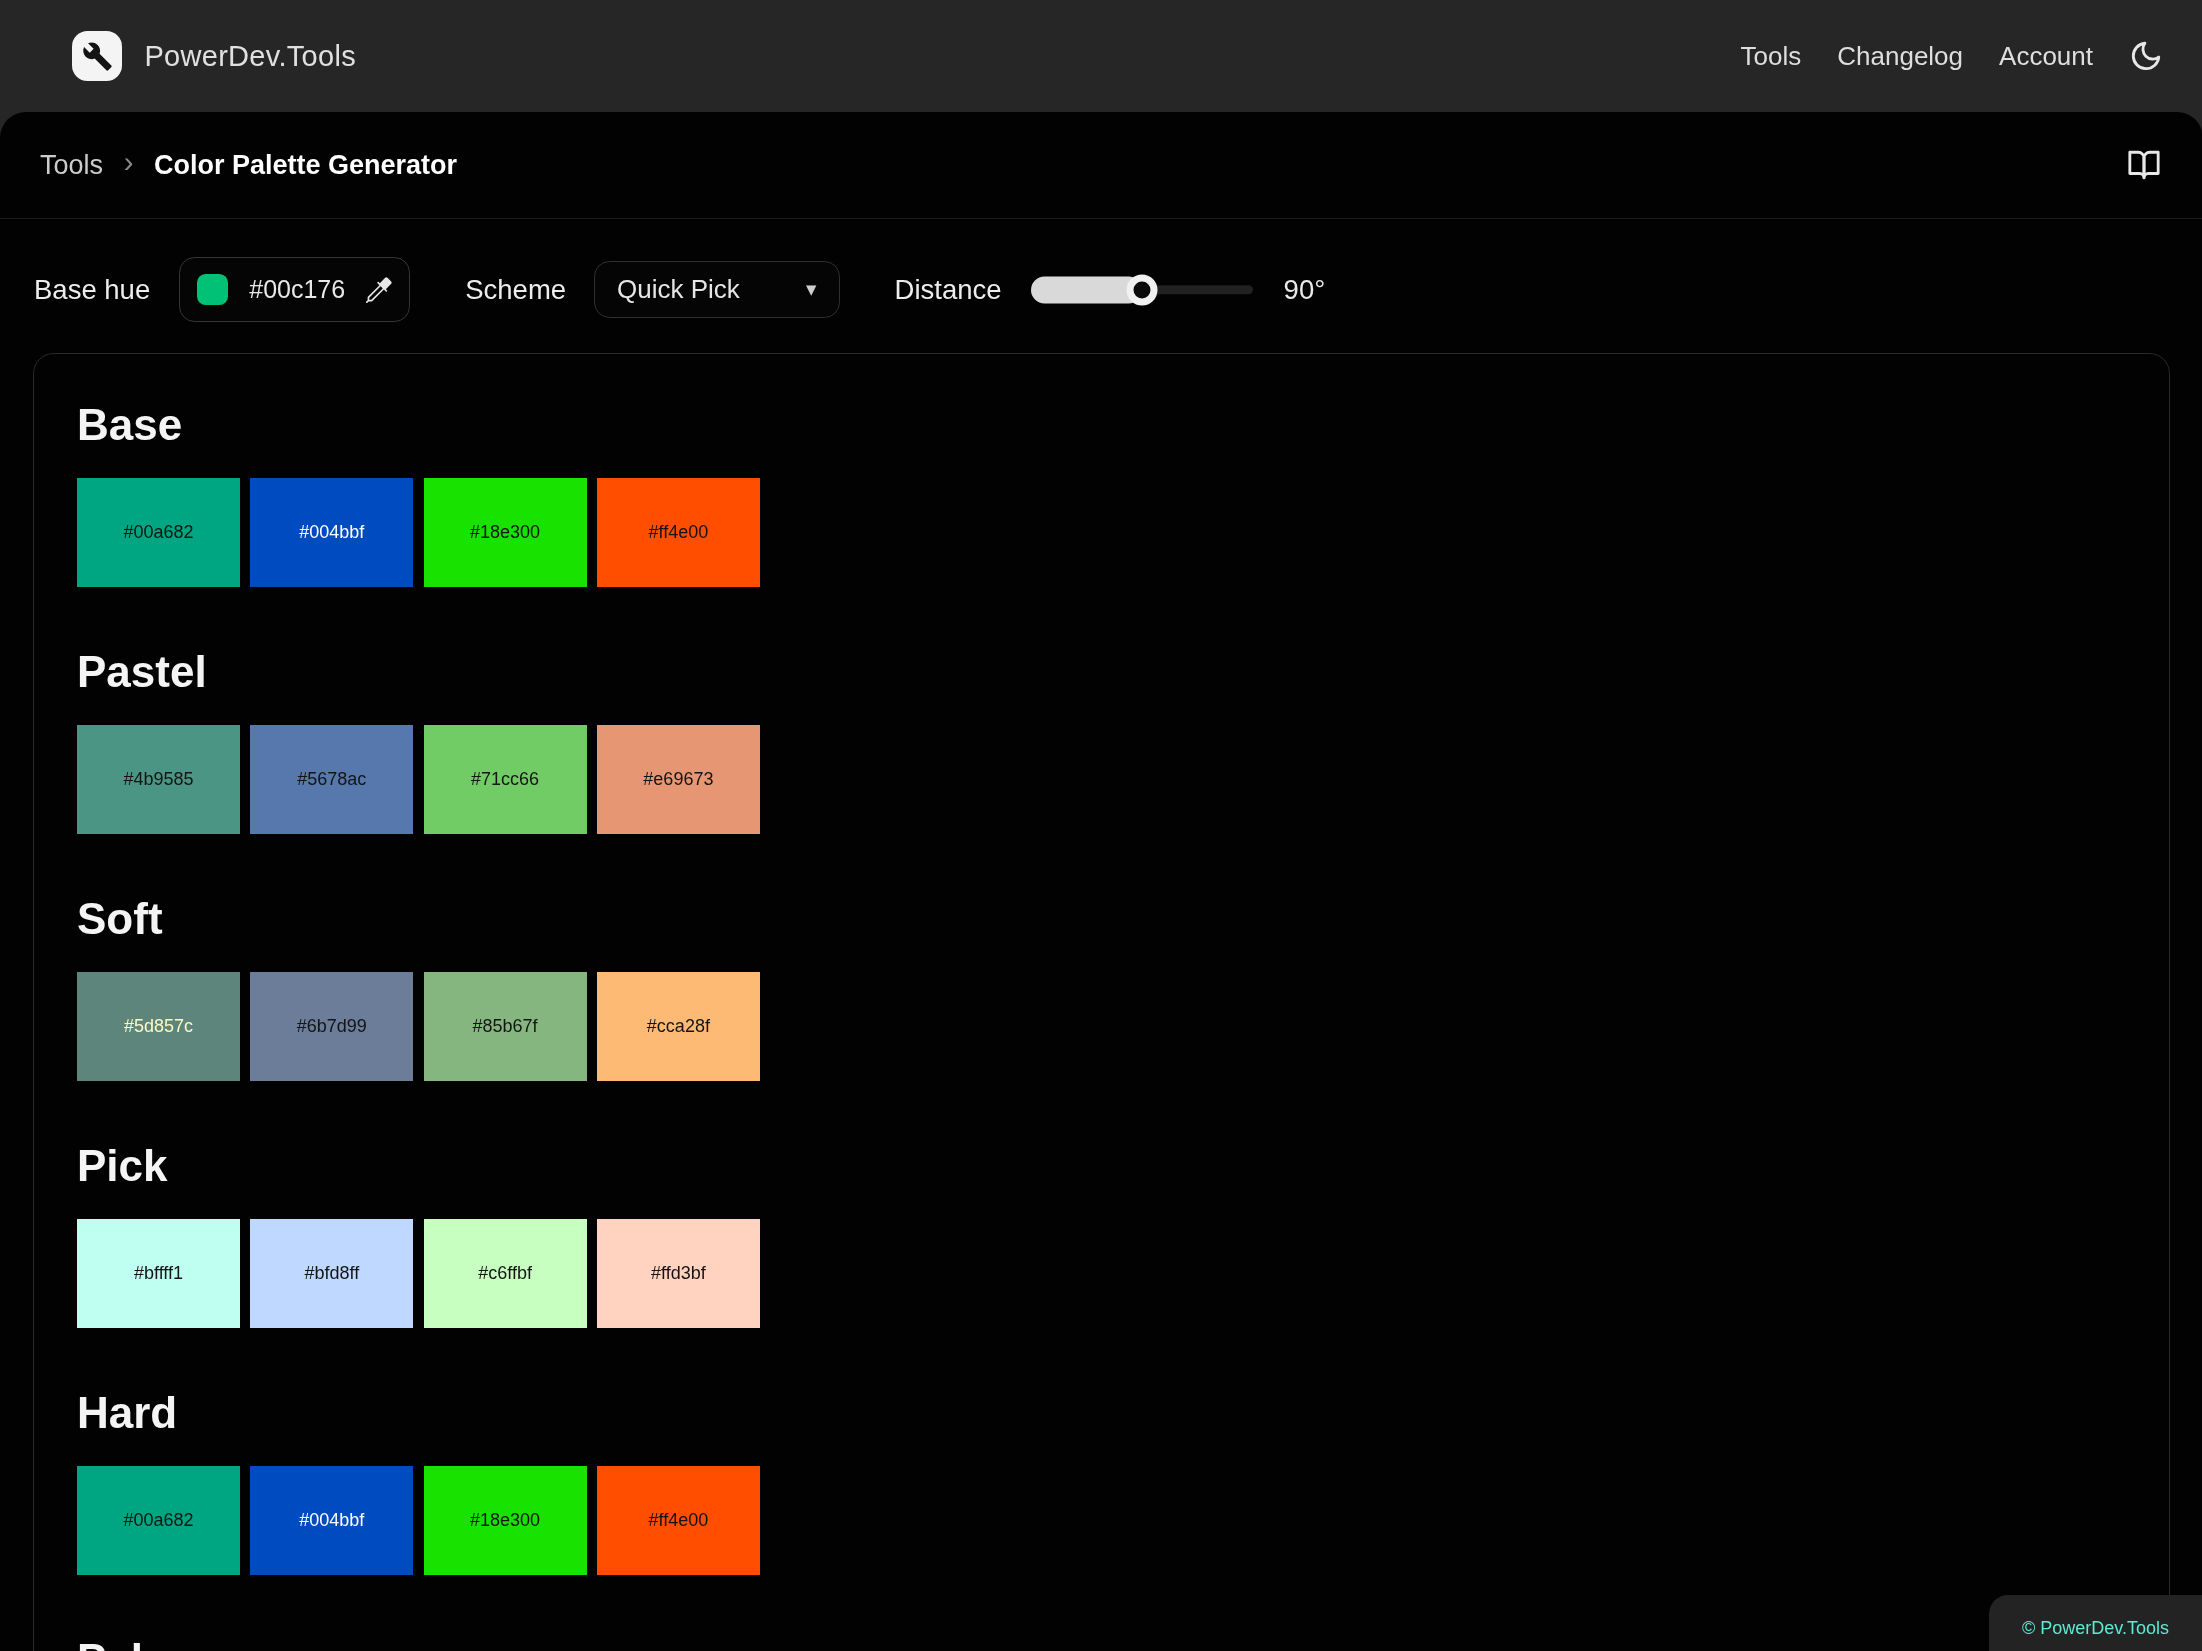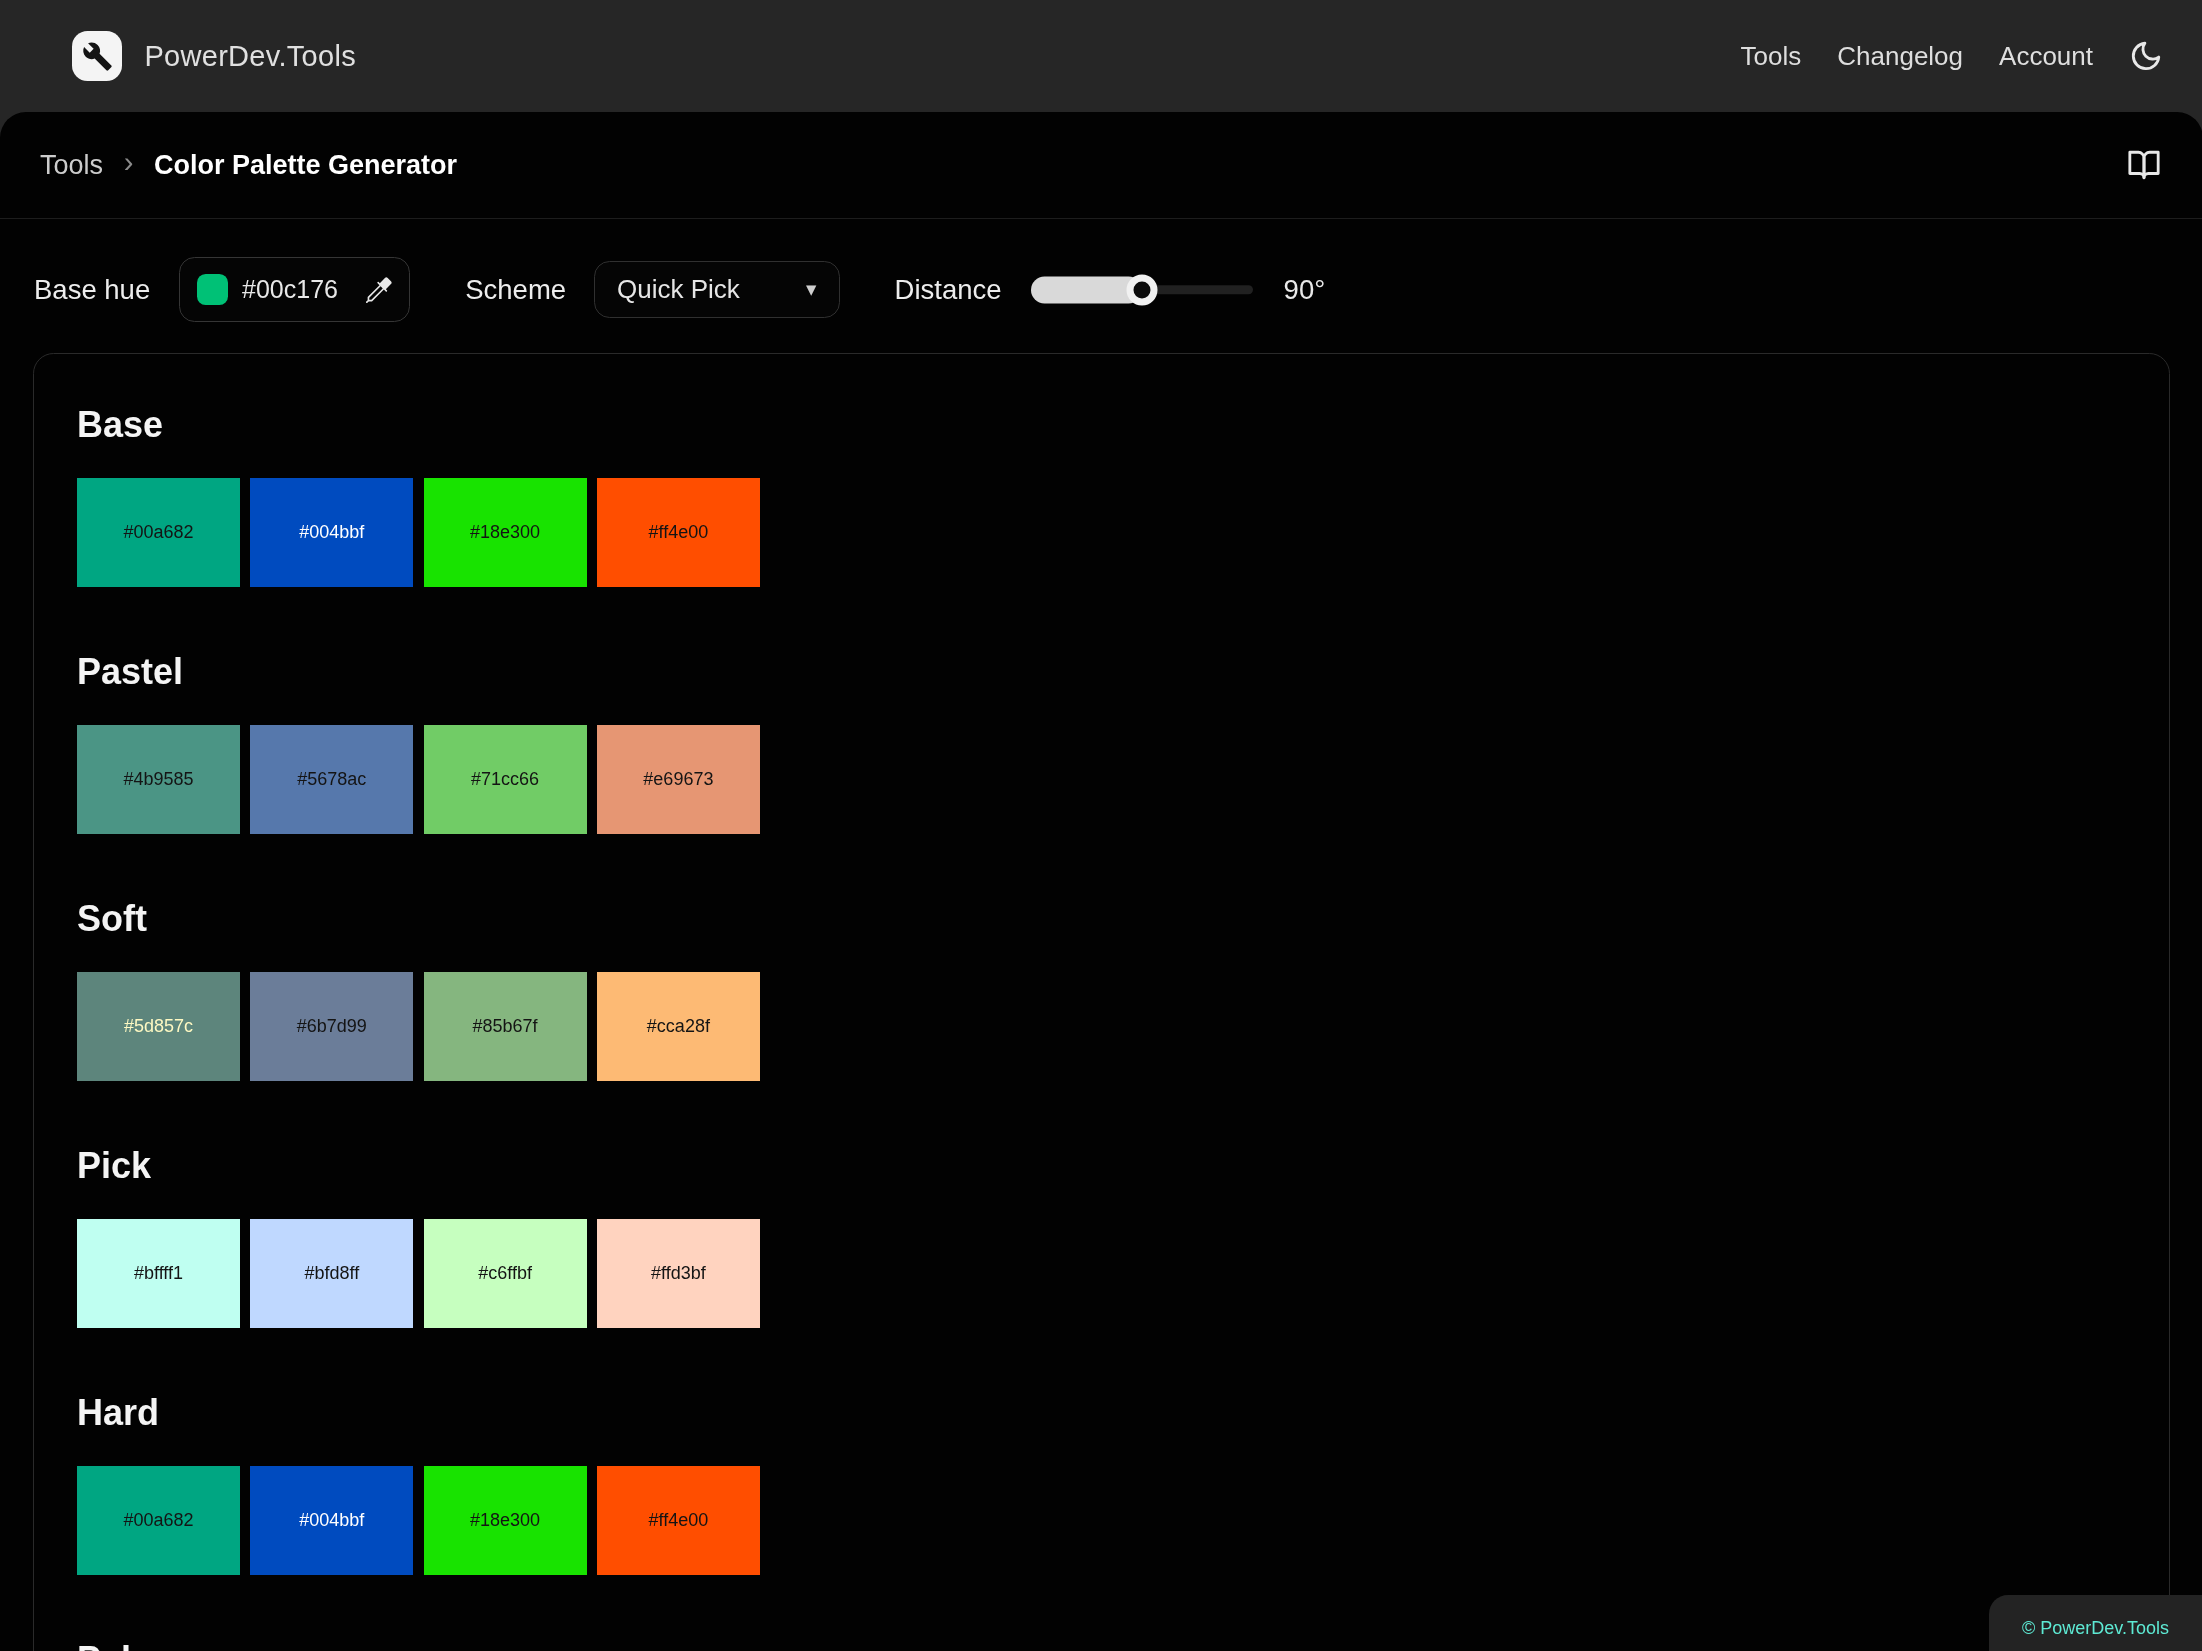--- a/index.html
+++ b/index.html
@@ -43,21 +43,21 @@
   }
   .crumbs { display:flex; align-items:center; gap:20.6px; }
   .crumb-parent { color:#cccccc; font-size:27px; cursor:pointer; }
   .crumb-sep { color:#8b8b8b; font-size:29px; line-height:1; padding-bottom:5.2px; }
   .crumb-current { color:#ffffff; font-size:27px; font-weight:700; }
   .docs-button { display:flex; align-items:center; cursor:pointer; }
   .docs-button svg { width:38px; height:34px; stroke:#e8e8e8; stroke-width:2; fill:none;
     stroke-linecap:round; stroke-linejoin:round; }
 
   
-  .controls { display:flex; align-items:center; margin:38px 0 31px; padding:0 34px; }
+  .controls { display:flex; align-items:center; margin:38px 0 31px; padding:0 34px;text-align:center; }
   .ctl-label { font-size:27.5px; color:#ededed; white-space:nowrap; }
   .hue-pill {
     margin-left:29px; width:231px; height:65px;
     border:1.7px solid #353535; border-radius:15.5px;
     display:flex; align-items:center; gap:13.8px; padding:0 17px;
     background:#050505;
   }
   .hue-swatch { width:31px; height:31px; border-radius:8.6px; flex:none; }
   .hue-value { color:#e8e8e8; font-size:25px; flex:1; }
   .eyedropper-button { display:flex; align-items:center; cursor:pointer; }
@@ -89,21 +89,21 @@
   }
   .distance-value { margin-left:31px; font-size:27.5px; color:#e9e9e9; }
 
   
   .panel {
     margin:0 33px; border:1.7px solid #2a2a2a; border-radius:20.6px;
     padding:46px 43px 52px; height:1394px;
   }
   .section { margin-bottom:60px; }
   .section-title {
-    margin:0 0 28px; font-size:36px; line-height:50px;
+    margin:0 0 28px; font-size:44px; line-height:50px;
     font-weight:600; color:#f4f4f4;
   }
   .swatch-row { display:flex; gap:10.3px; }
   .swatch {
     width:163px; height:109px; display:flex; align-items:center;
     justify-content:center; font-size:18px; cursor:pointer;
   }
 
   
   .footer {

